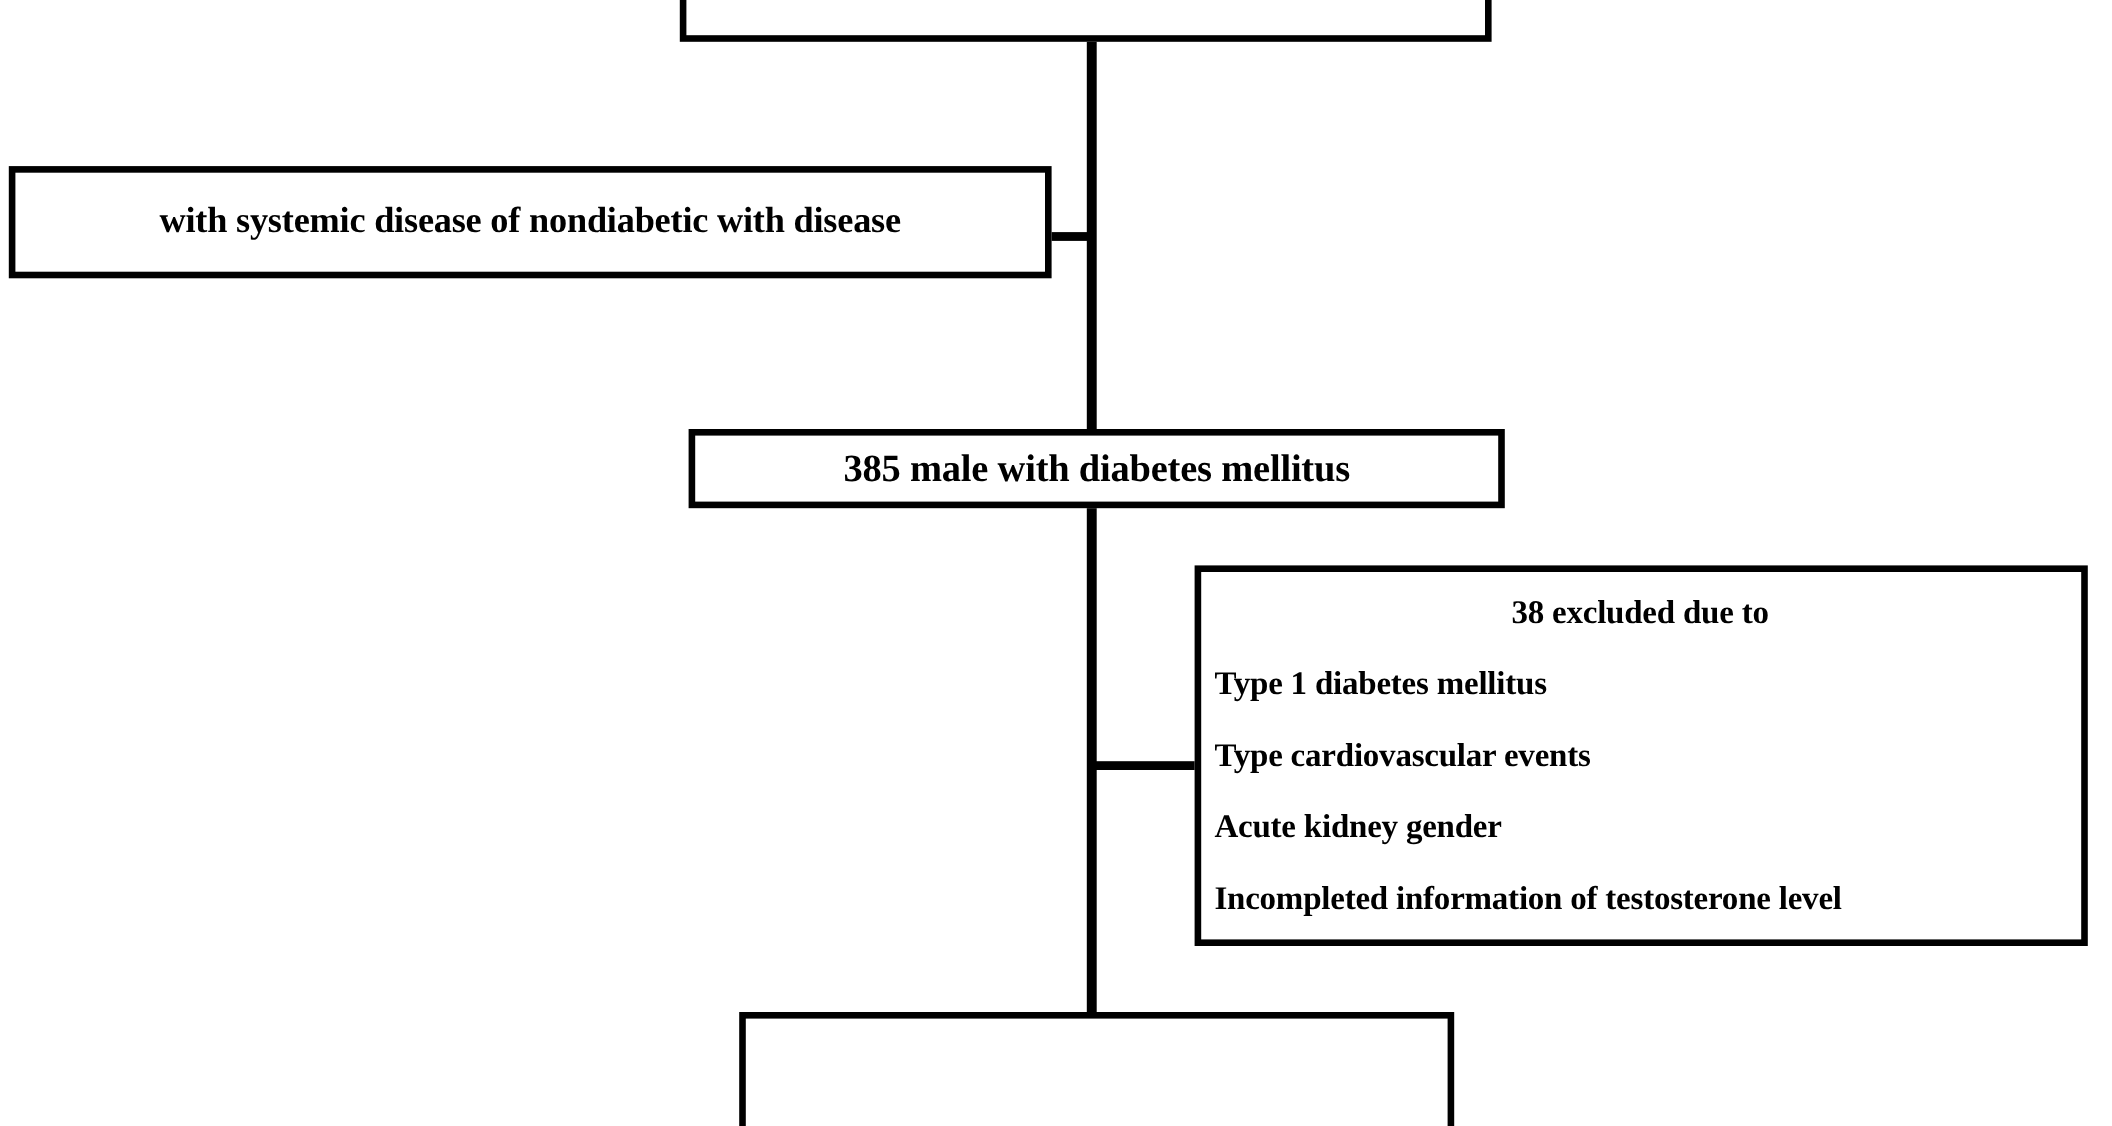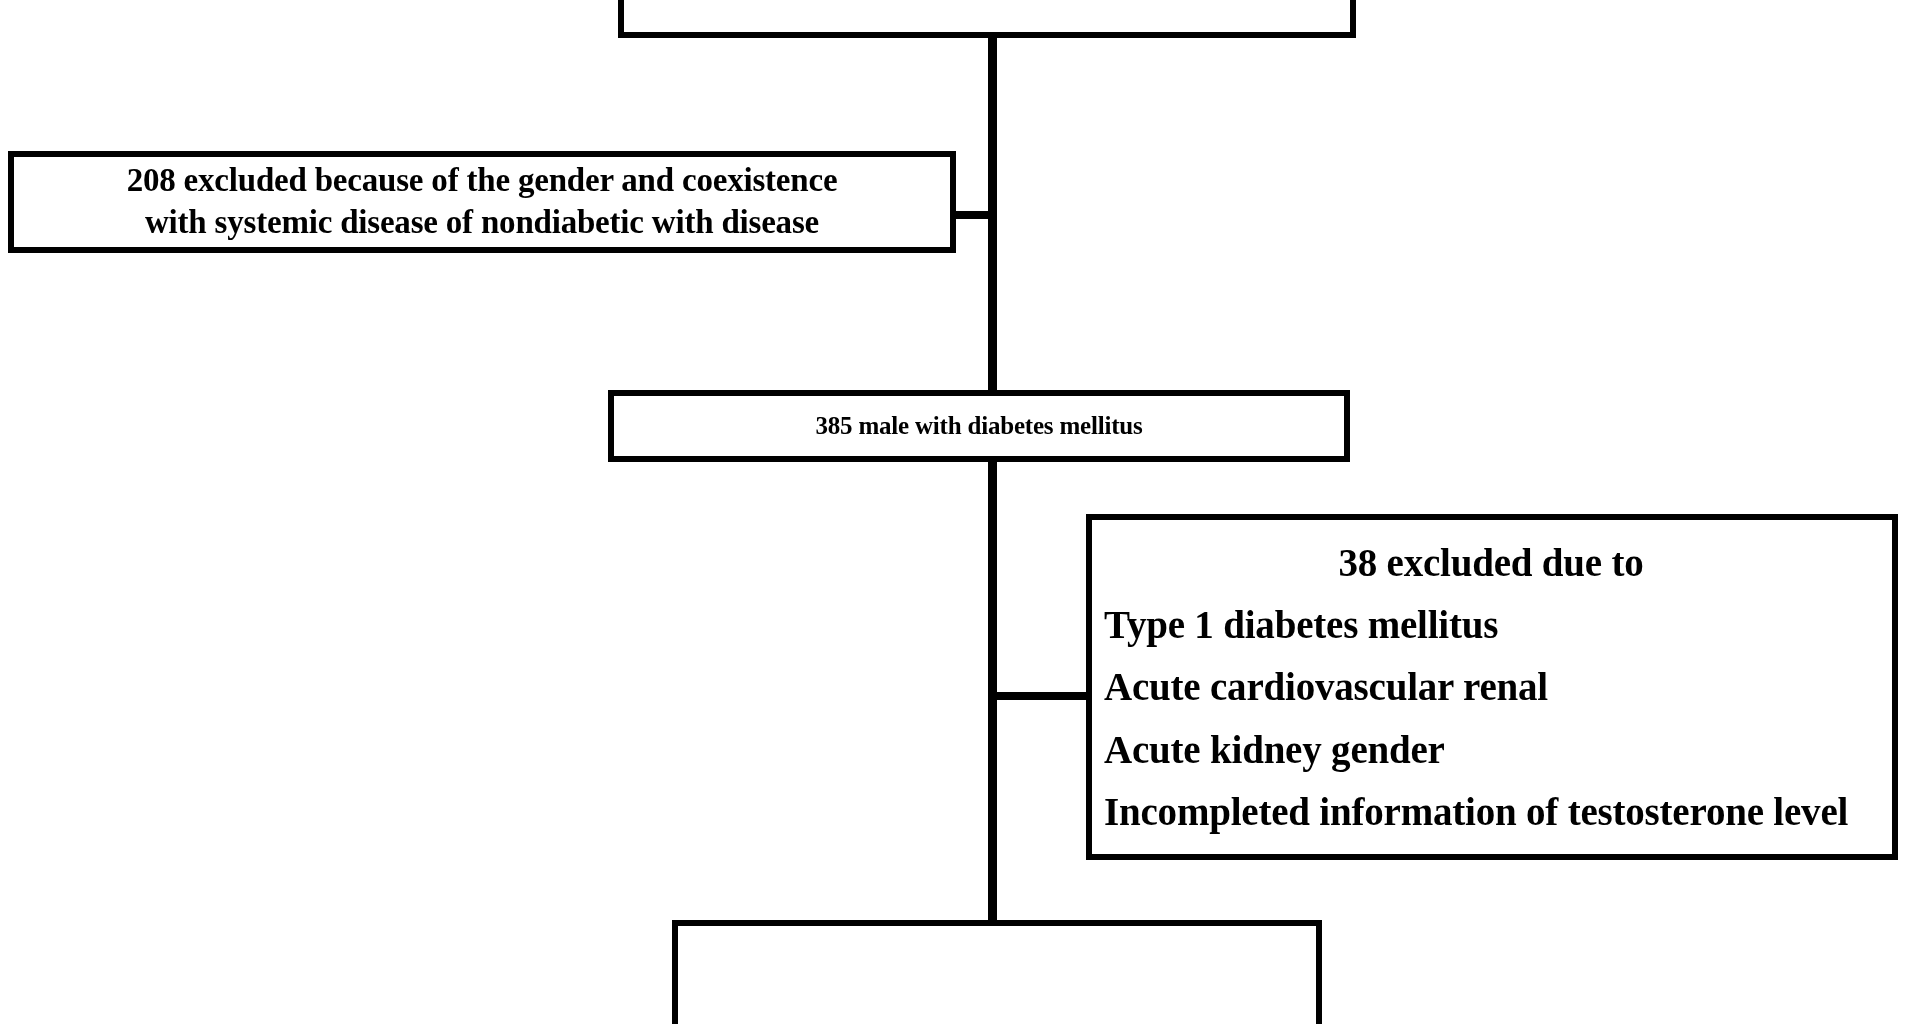--- a/index.html
+++ b/index.html
@@ -59,37 +59,37 @@
     top: 151px;
     width: 948px;
     height: 102px;
     align-items: center;
     text-align: center;
     font-size: 33px;
     padding: 0 10px;
   }
 
   #node-male-dm {
-    left: 608px;
+    left: 626px;
     top: 390px;
     width: 742px;
     height: 72px;
     align-items: center;
     text-align: right;
-    font-size: 25px;
+    font-size: 35px;
   }
 
   #node-excluded-38 {
     left: 1086px;
     top: 514px;
     width: 812px;
     height: 346px;
     align-items: stretch;
     text-align: left;
-    font-size: 39px;
+    font-size: 30px;
     padding: 18px 12px 18px 10px;
     justify-content: space-between;
   }
   #node-excluded-38 .heading {
     text-align: center;
     display: block;
     white-space: nowrap;
   }
   #node-excluded-38 .line {
     padding-left: 2px;
@@ -146,32 +146,31 @@
   <div class="conn v-line" id="conn-source-to-male"></div>
   <div class="conn h-line" id="conn-to-excluded-gender"></div>
   <div class="conn v-line" id="conn-male-to-final"></div>
   <div class="conn h-line" id="conn-to-excluded-38"></div>
 
   <div class="node" id="node-source">
     
   </div>
 
   <div class="node" id="node-excluded-gender">
-    <span class="line">208 excluded because of the gender and coexistence</span>
     <span class="line">with systemic disease of nondiabetic with disease</span>
   </div>
 
   <div class="node" id="node-male-dm">
     <span class="line">385 male with diabetes mellitus</span>
   </div>
 
   <div class="node" id="node-excluded-38">
     <span class="heading">38 excluded due to</span>
     <span class="line">Type 1 diabetes mellitus</span>
-    <span class="line">Acute cardiovascular renal</span>
+    <span class="line">Type cardiovascular events</span>
     <span class="line">Acute kidney gender</span>
     <span class="line">Incompleted information of testosterone level</span>
   </div>
 
   <div class="node" id="node-final">
     <span class="line"></span>
   </div>
 
 </div>
 

